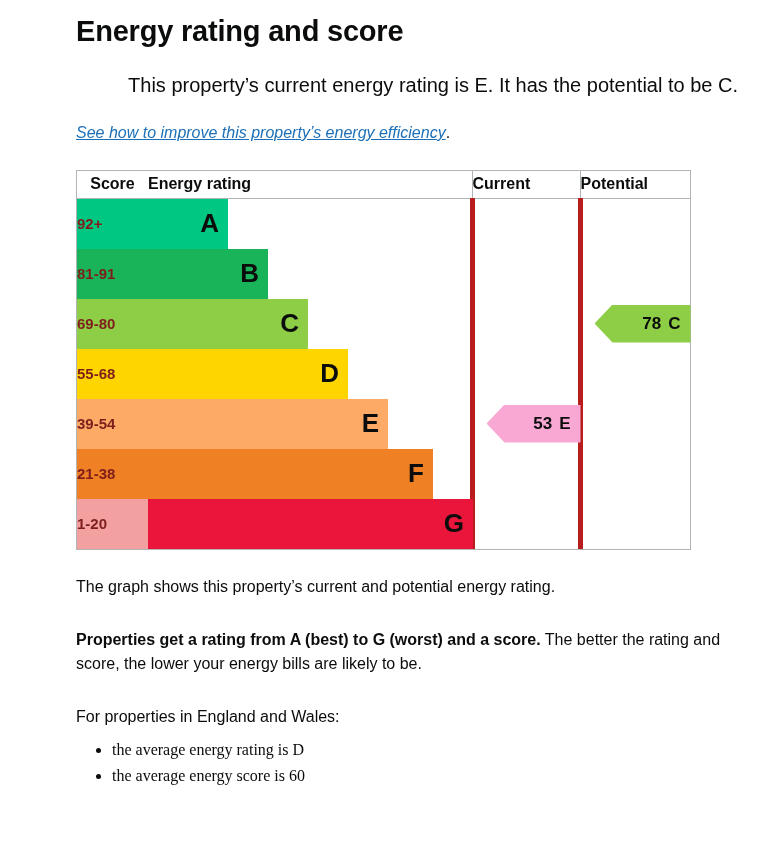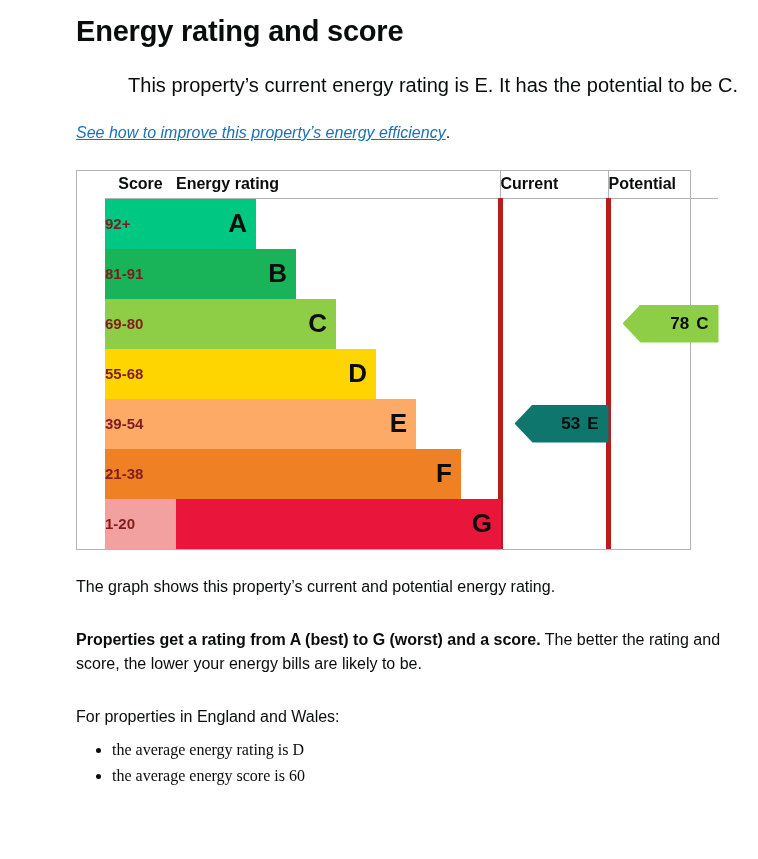--- a/index.html
+++ b/index.html
@@ -41,21 +41,20 @@
     color: #1d70b8;
     text-decoration: underline;
     font-style: italic;
   }
   .chart-wrap {
     margin-top: 26px;
     width: 615px;
     border: 1px solid #b1b4b6;
     border-bottom: none;
     box-sizing: border-box;
-    padding-left: 28px;
   }
   table.epc {
     border-collapse: collapse;
     width: 613px;
     table-layout: fixed;
   }
   table.epc td, table.epc th {
     padding: 0;
     margin: 0;
   }
@@ -249,21 +248,21 @@
         </tr>
 
         <tr>
           <td class="score-cell" style="background: rgb(252, 170, 101);">39-54</td>
           <td class="bar-cell">
             <div class="bar" style="background: rgb(252, 170, 101); width: 240px;">
                 <span>E</span>
               </div>
           </td>
           <td class="cur-cell">
-            <div class="marker current" style="background: #0f766e;">
+            <div class="marker current" style="background: #f9a8d4;">
               <span class="mscore">53</span>
                 <span>E</span>
             </div>
           </td>
           <td class="pot-cell"></td>
         </tr>
 
         <tr>
           <td class="score-cell" style="background: rgb(239, 128, 35);">21-38</td>
           <td class="bar-cell">

